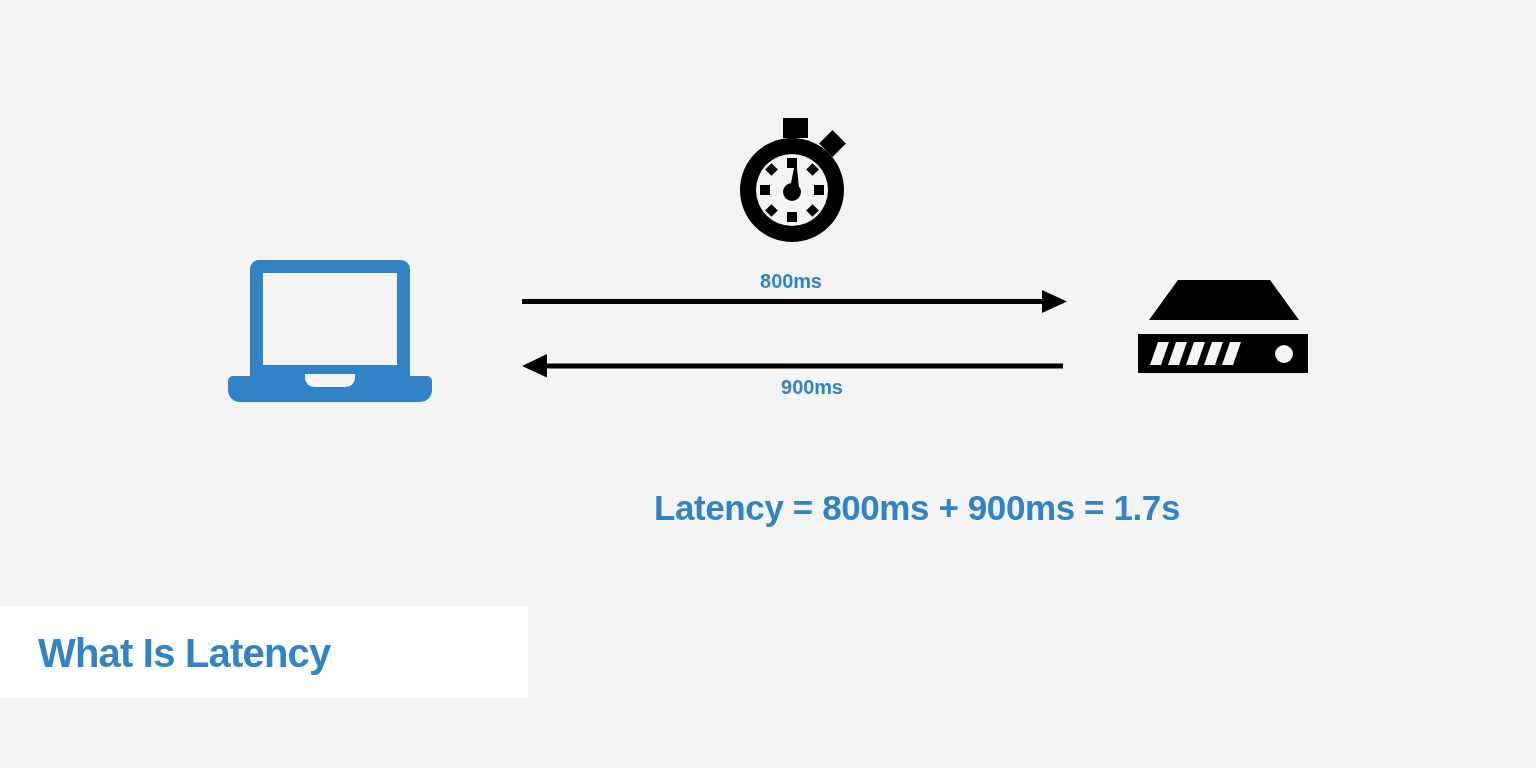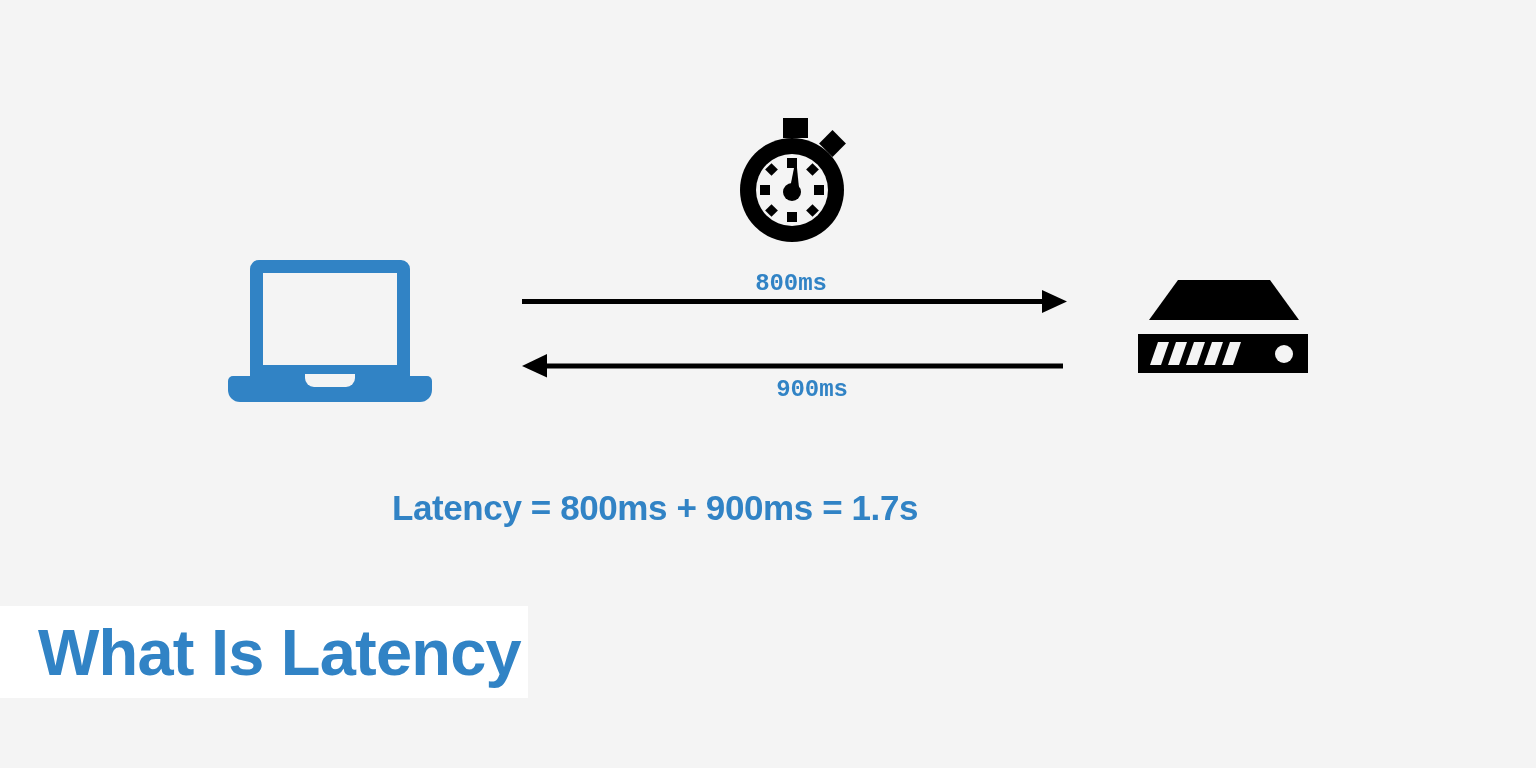--- a/index.html
+++ b/index.html
@@ -84,67 +84,66 @@
     position: absolute;
     left: 505px;
     top: 285px;
     width: 580px;
     height: 100px;
   }
 
   
   .lbl {
     position: absolute;
-    font-size: 24px;
+    font-size: 20px;
     font-weight: bold;
     color: #3183c5;
     letter-spacing: -0.1px;
     white-space: nowrap;
     text-align: center;
-    font-family: Liberation Mono, monospace;
   }
   .lbl-top {
     left: 693px;
     top: 270px;
     width: 196px;
   }
   .lbl-bottom {
     left: 714px;
     top: 376px;
     width: 196px;
   }
 
   
   .formula {
     position: absolute;
-    left: 392px;
+    left: 420px;
     top: 488px;
     width: 760px;
-    text-align: left;
+    text-align: right;
     font-size: 35px;
     font-weight: bold;
     color: #3183c5;
     letter-spacing: -0.4px;
     white-space: nowrap;
   }
 
   
   .banner {
     position: absolute;
     left: 0px;
     top: 606px;
     width: 528px;
     height: 92px;
     background: #ffffff;
   }
   .banner-title {
     position: absolute;
     left: 38px;
     top: 16px;
-    font-size: 65px;
+    font-size: 40px;
     font-weight: bold;
     color: #3183c5;
     letter-spacing: -0.8px;
     line-height: 62px;
     white-space: nowrap;
   }
 </style>
 </head>
 <body>
 

